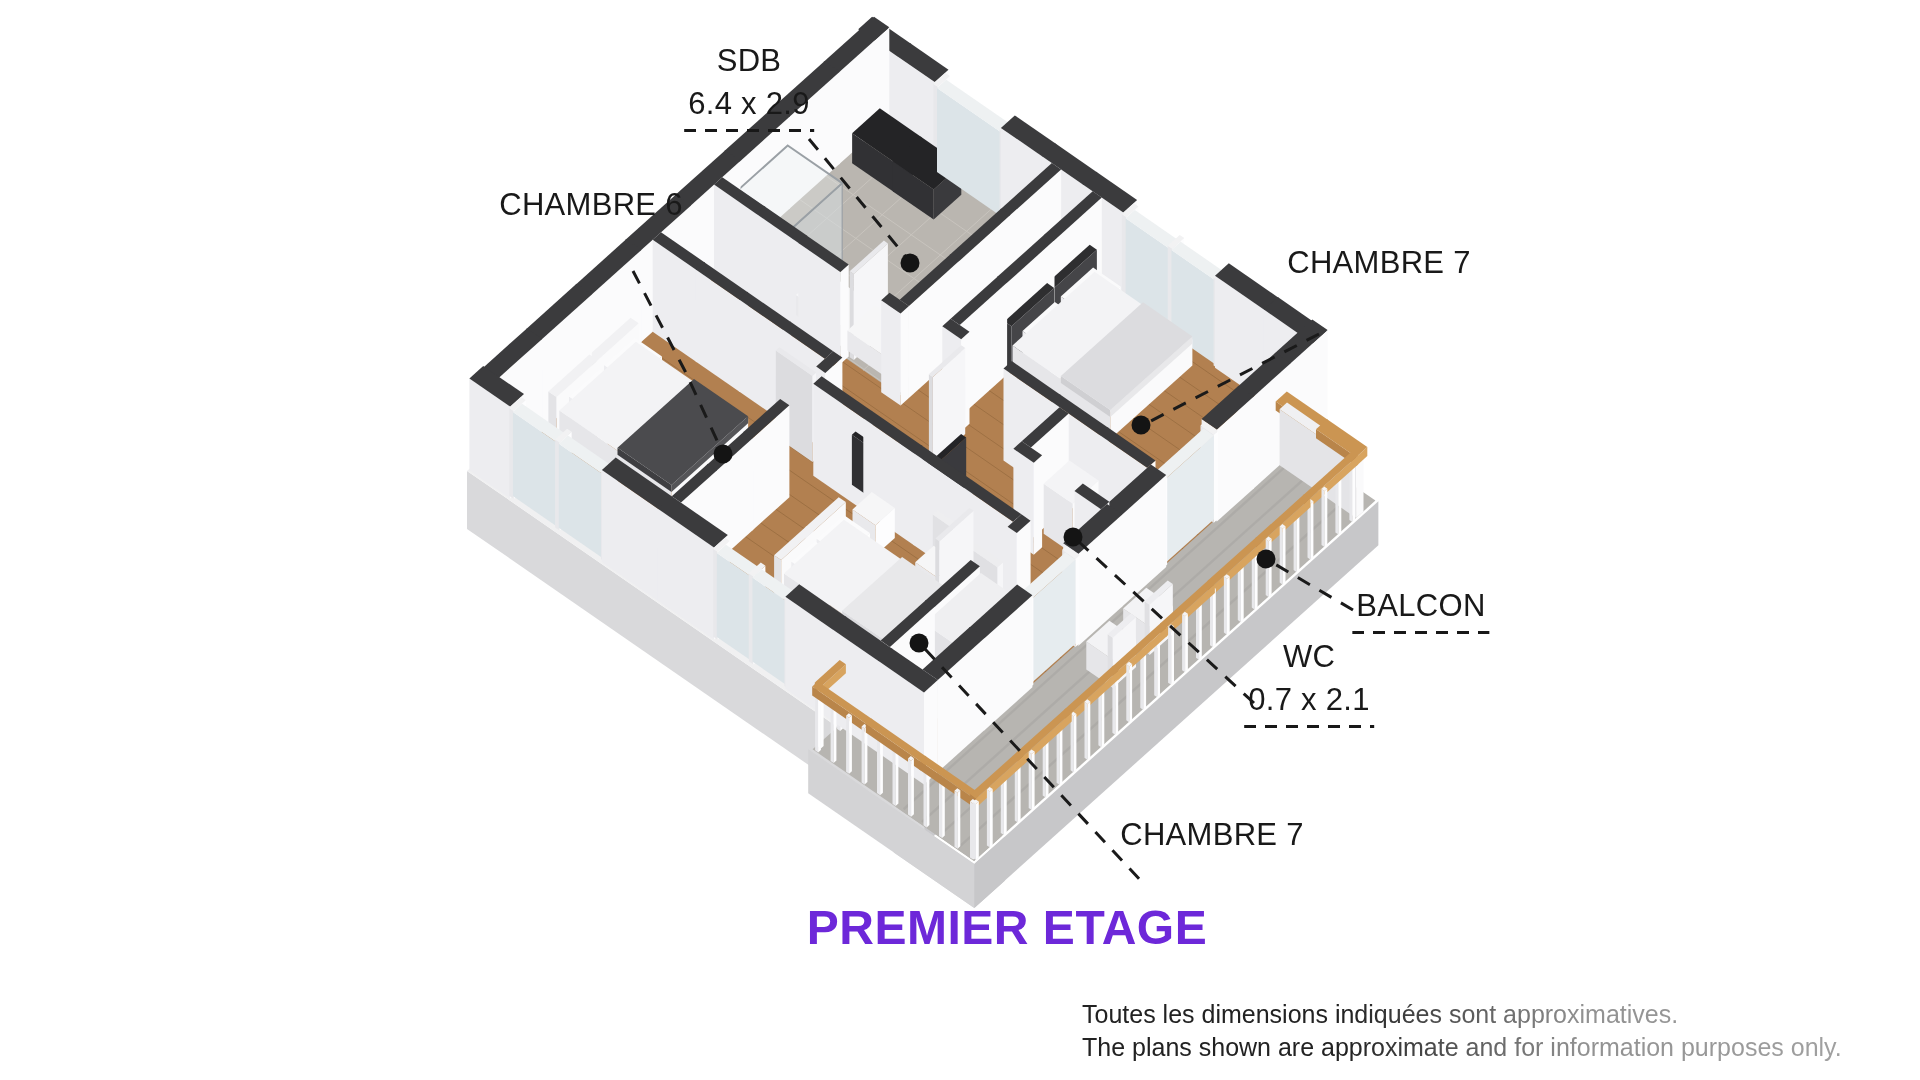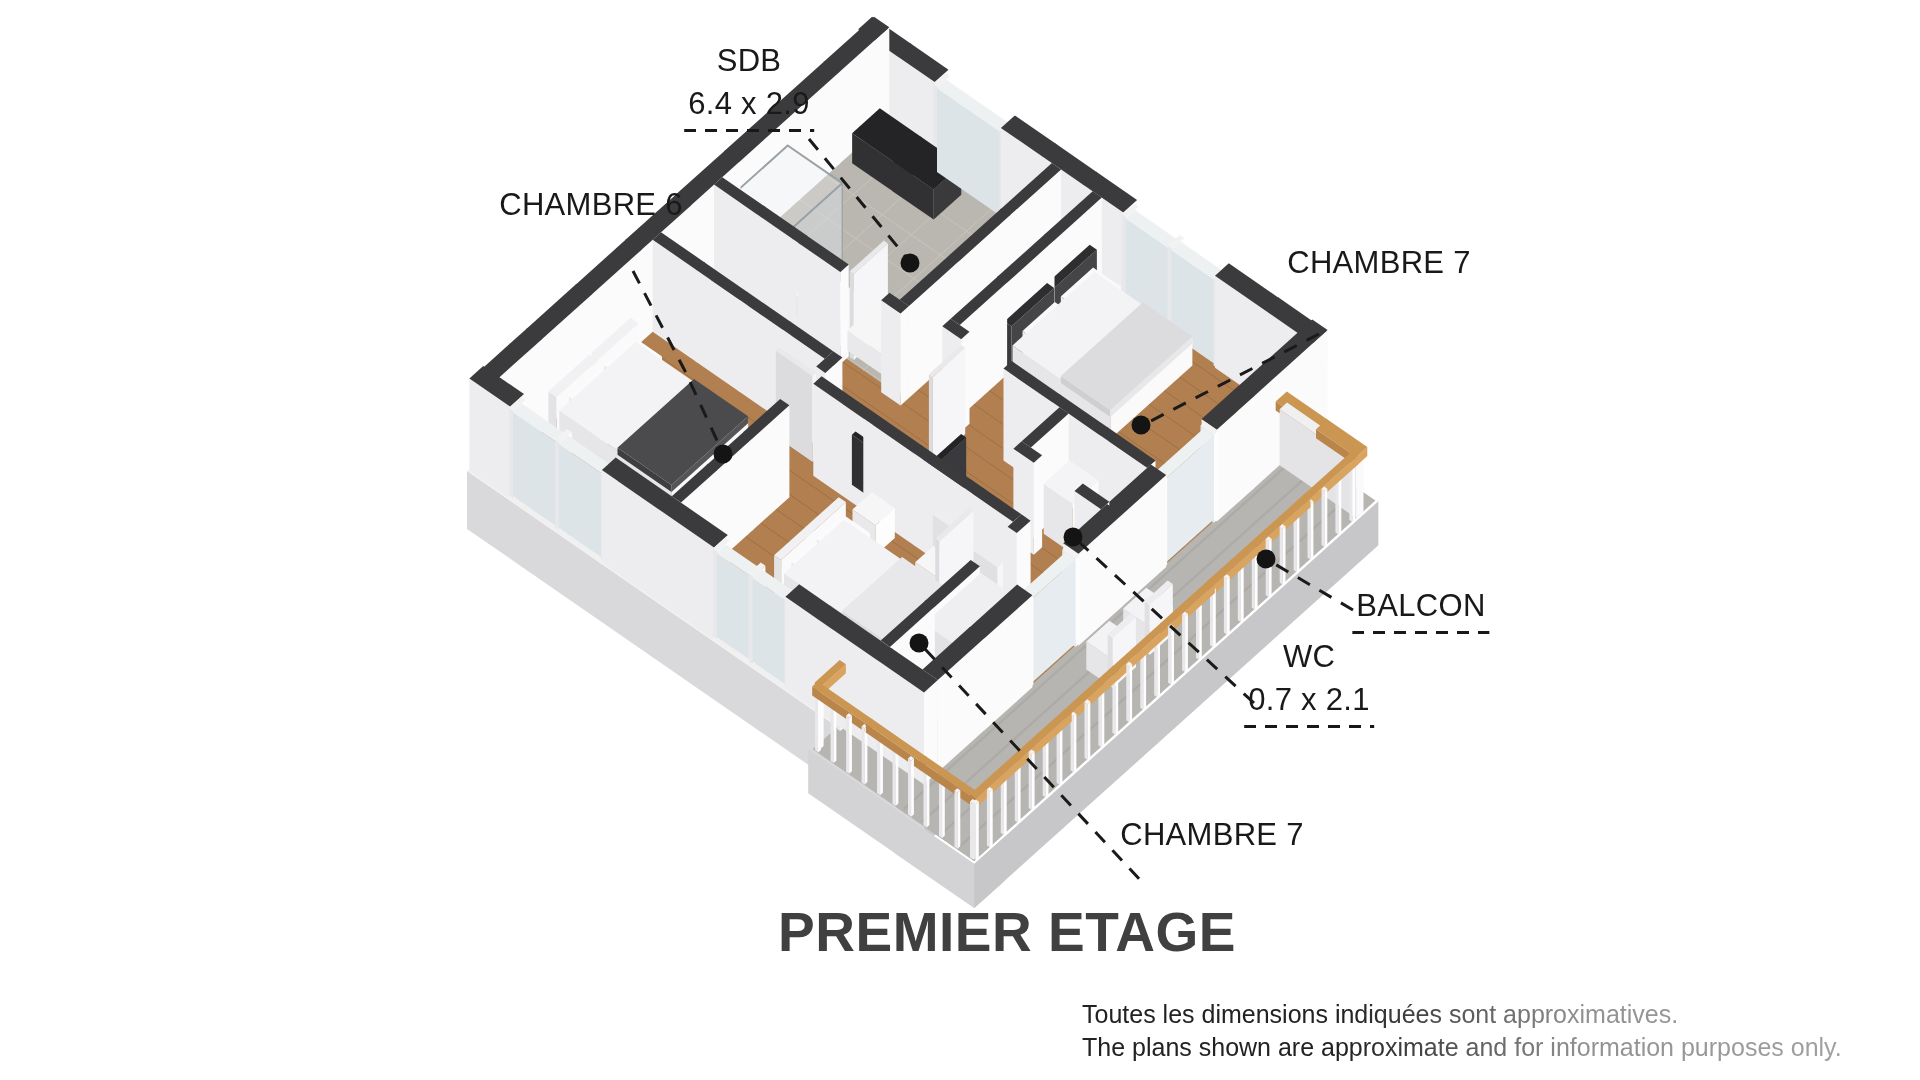--- a/index.html
+++ b/index.html
@@ -4,22 +4,22 @@
 <style>
   html,body{margin:0;padding:0}
   body{width:1920px;height:1080px;background:#ffffff;position:relative;overflow:hidden;
        font-family:"Liberation Sans",sans-serif}
   #stage{position:absolute;left:16px;top:0;width:1920px;height:1080px}
   #plan-svg{position:absolute;left:0;top:0}
   .label{position:absolute;transform:translateX(-50%);text-align:center;color:#191919;
          font-size:31px;line-height:1.35;white-space:nowrap;letter-spacing:.3px}
   .dashu{display:inline-block;padding:1px 4px 7px;
          background:repeating-linear-gradient(90deg,#181818 0 12px,rgba(0,0,0,0) 12px 21px) left bottom/100% 3px no-repeat}
-  .title{position:absolute;transform:translateX(-50%);font-size:55px;font-weight:bold;
-         color:#404040;line-height:1.1;letter-spacing:0.5px}
+  .title{position:absolute;transform:translateX(-50%);font-size:48px;font-weight:bold;
+         color:#6d28d9;line-height:1.1;letter-spacing:0.5px}
   .disc{position:absolute;font-size:25px;color:#222;line-height:1.3;white-space:nowrap}
   .fade{position:absolute;left:1330px;top:985px;width:590px;height:95px;pointer-events:none;
         background:linear-gradient(90deg,rgba(255,255,255,0),rgba(255,255,255,.5) 40%,rgba(255,255,255,.6))}
   .leader{fill:none;stroke:#1a1a1a;stroke-width:3;stroke-dasharray:14 11}
   .dot{fill:#141414}
 </style>
 </head>
 <body>
 
 <div id="stage">

